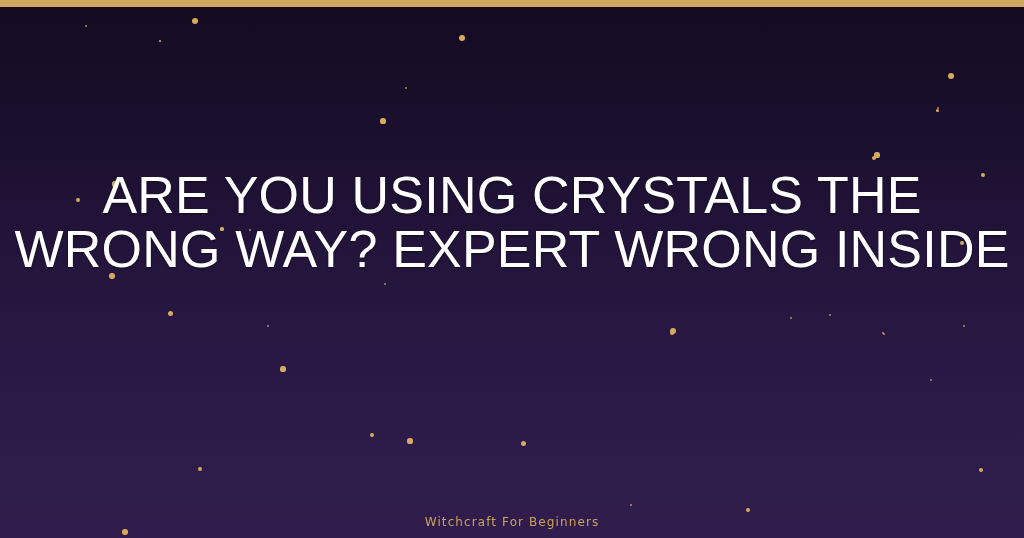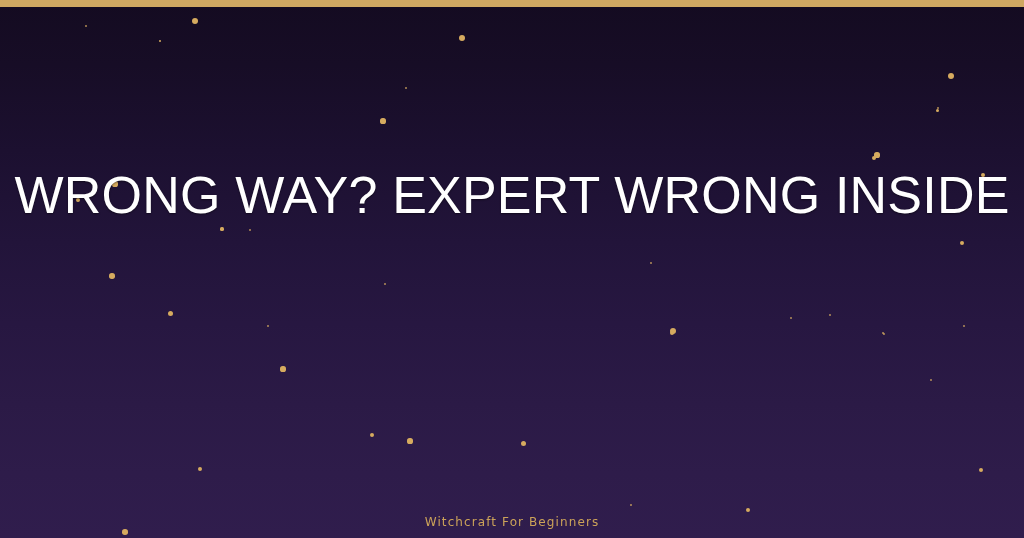--- a/index.html
+++ b/index.html
@@ -119,20 +119,21 @@
       <div class="star" style="left: 978.9px; top: 467.9px; width: 4.2px; height: 4.2px; background: rgb(214, 171, 95);"></div>
       <div class="star" style="left: 197.9px; top: 466.9px; width: 4.2px; height: 4.2px; background: rgb(214, 171, 95);"></div>
       <div class="star" style="left: 630.1px; top: 504.1px; width: 1.8px; height: 1.8px; background: rgb(214, 171, 95); opacity: 0.8;"></div>
       <div class="star" style="left: 122.2px; top: 529.2px; width: 5.6px; height: 5.6px; background: rgb(214, 171, 95);"></div>
       <div class="star" style="left: 745.7px; top: 507.7px; width: 4.6px; height: 4.6px; background: rgb(214, 171, 95);"></div>
       <div class="star" style="left: 963px; top: 325px; width: 2px; height: 2px; background: rgb(214, 171, 95); opacity: 0.8;"></div>
       <div class="star" style="left: 828.9px; top: 313.9px; width: 2.2px; height: 2.2px; background: rgb(214, 171, 95); opacity: 0.8;"></div>
     </div>
 
   <div id="title-block">
+    <span class="title-line">ARE YOU USING CRYSTALS THE</span>
     <span class="title-line">WRONG WAY? EXPERT WRONG INSIDE</span>
   </div>
 
   <div id="footer">
     <span id="footer-text">Witchcraft  For  Beginners</span>
   </div>
 
 </div>
 
 </body></html>

